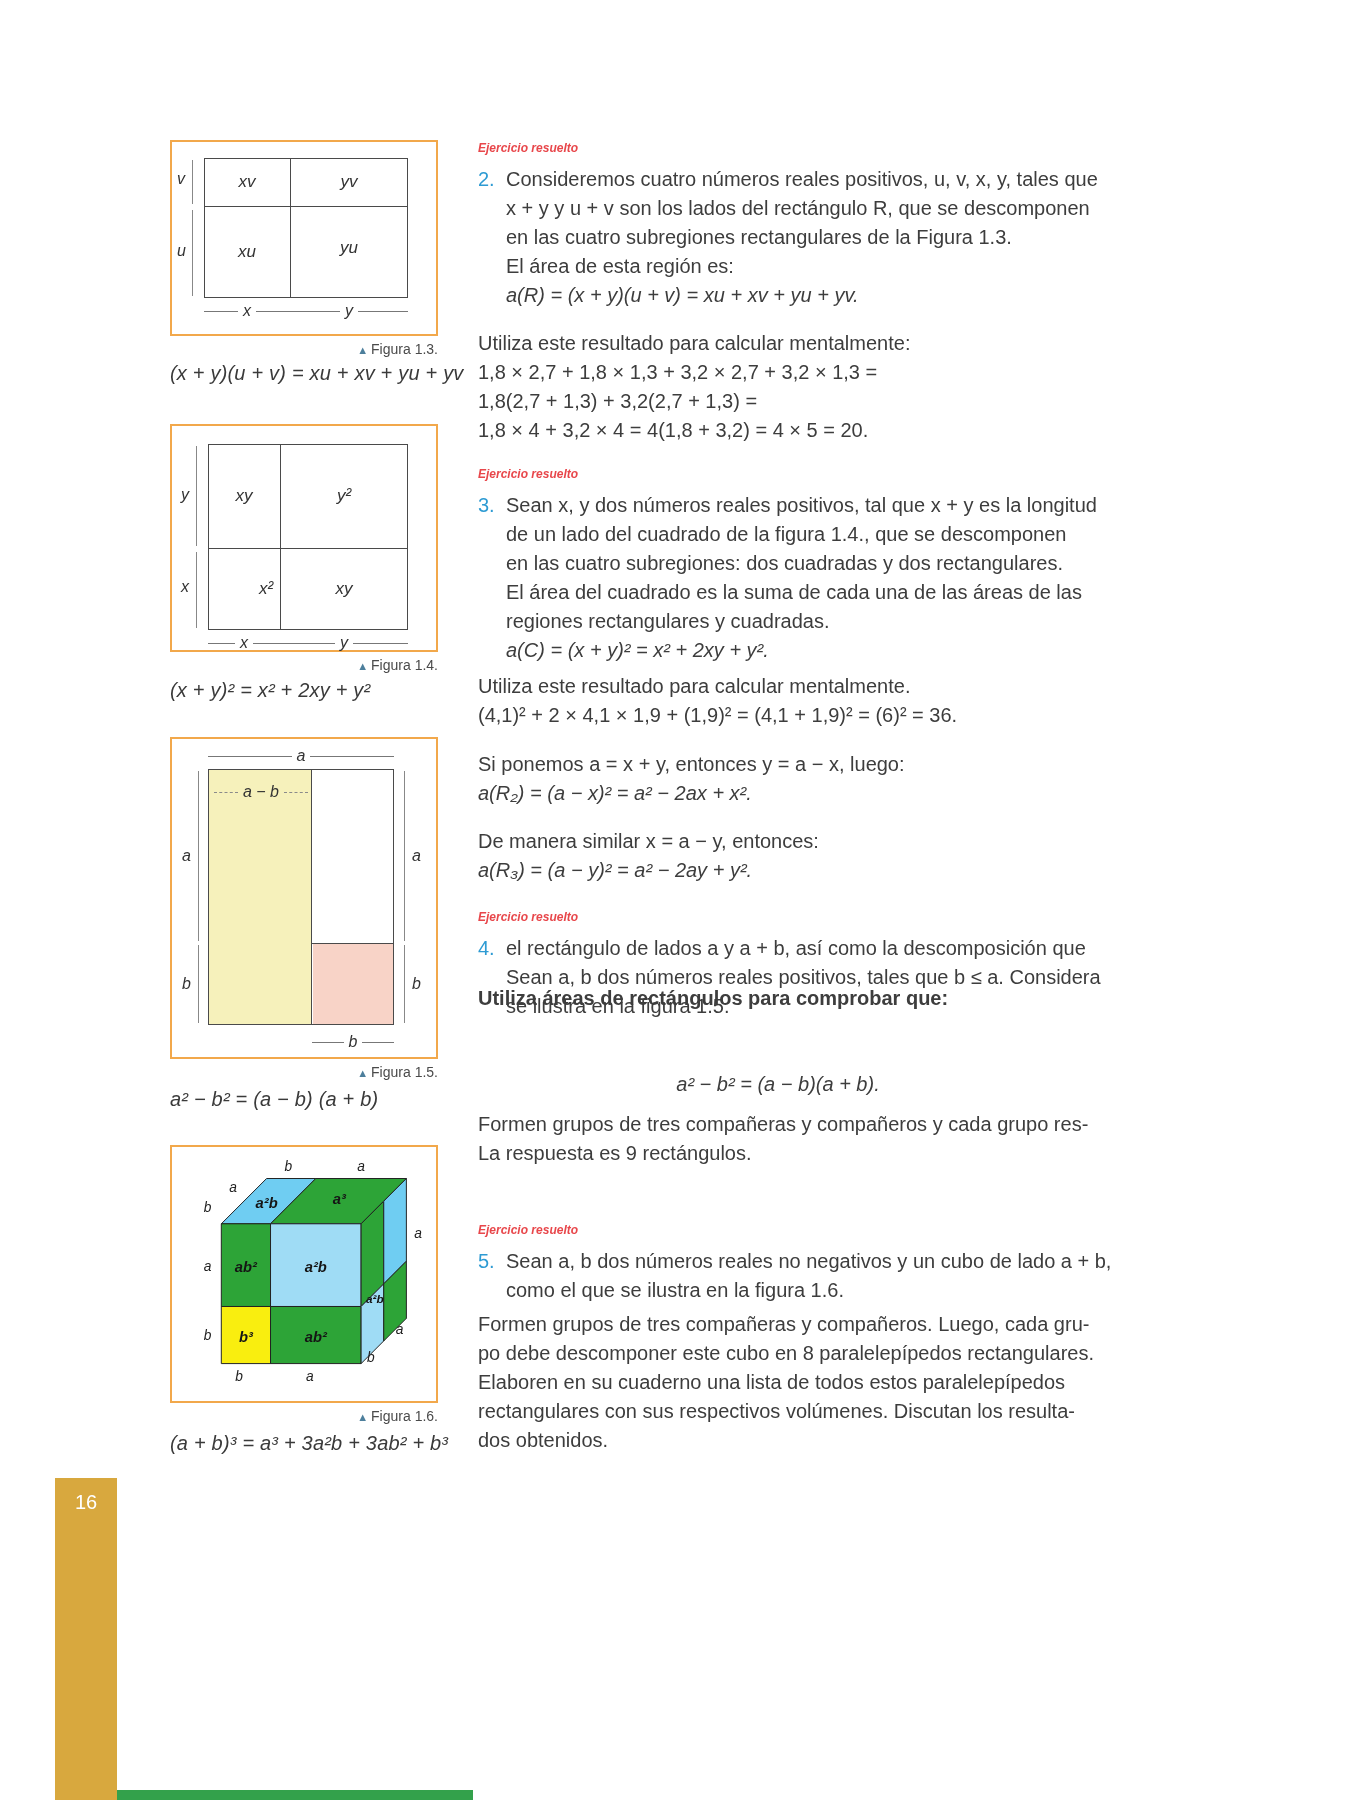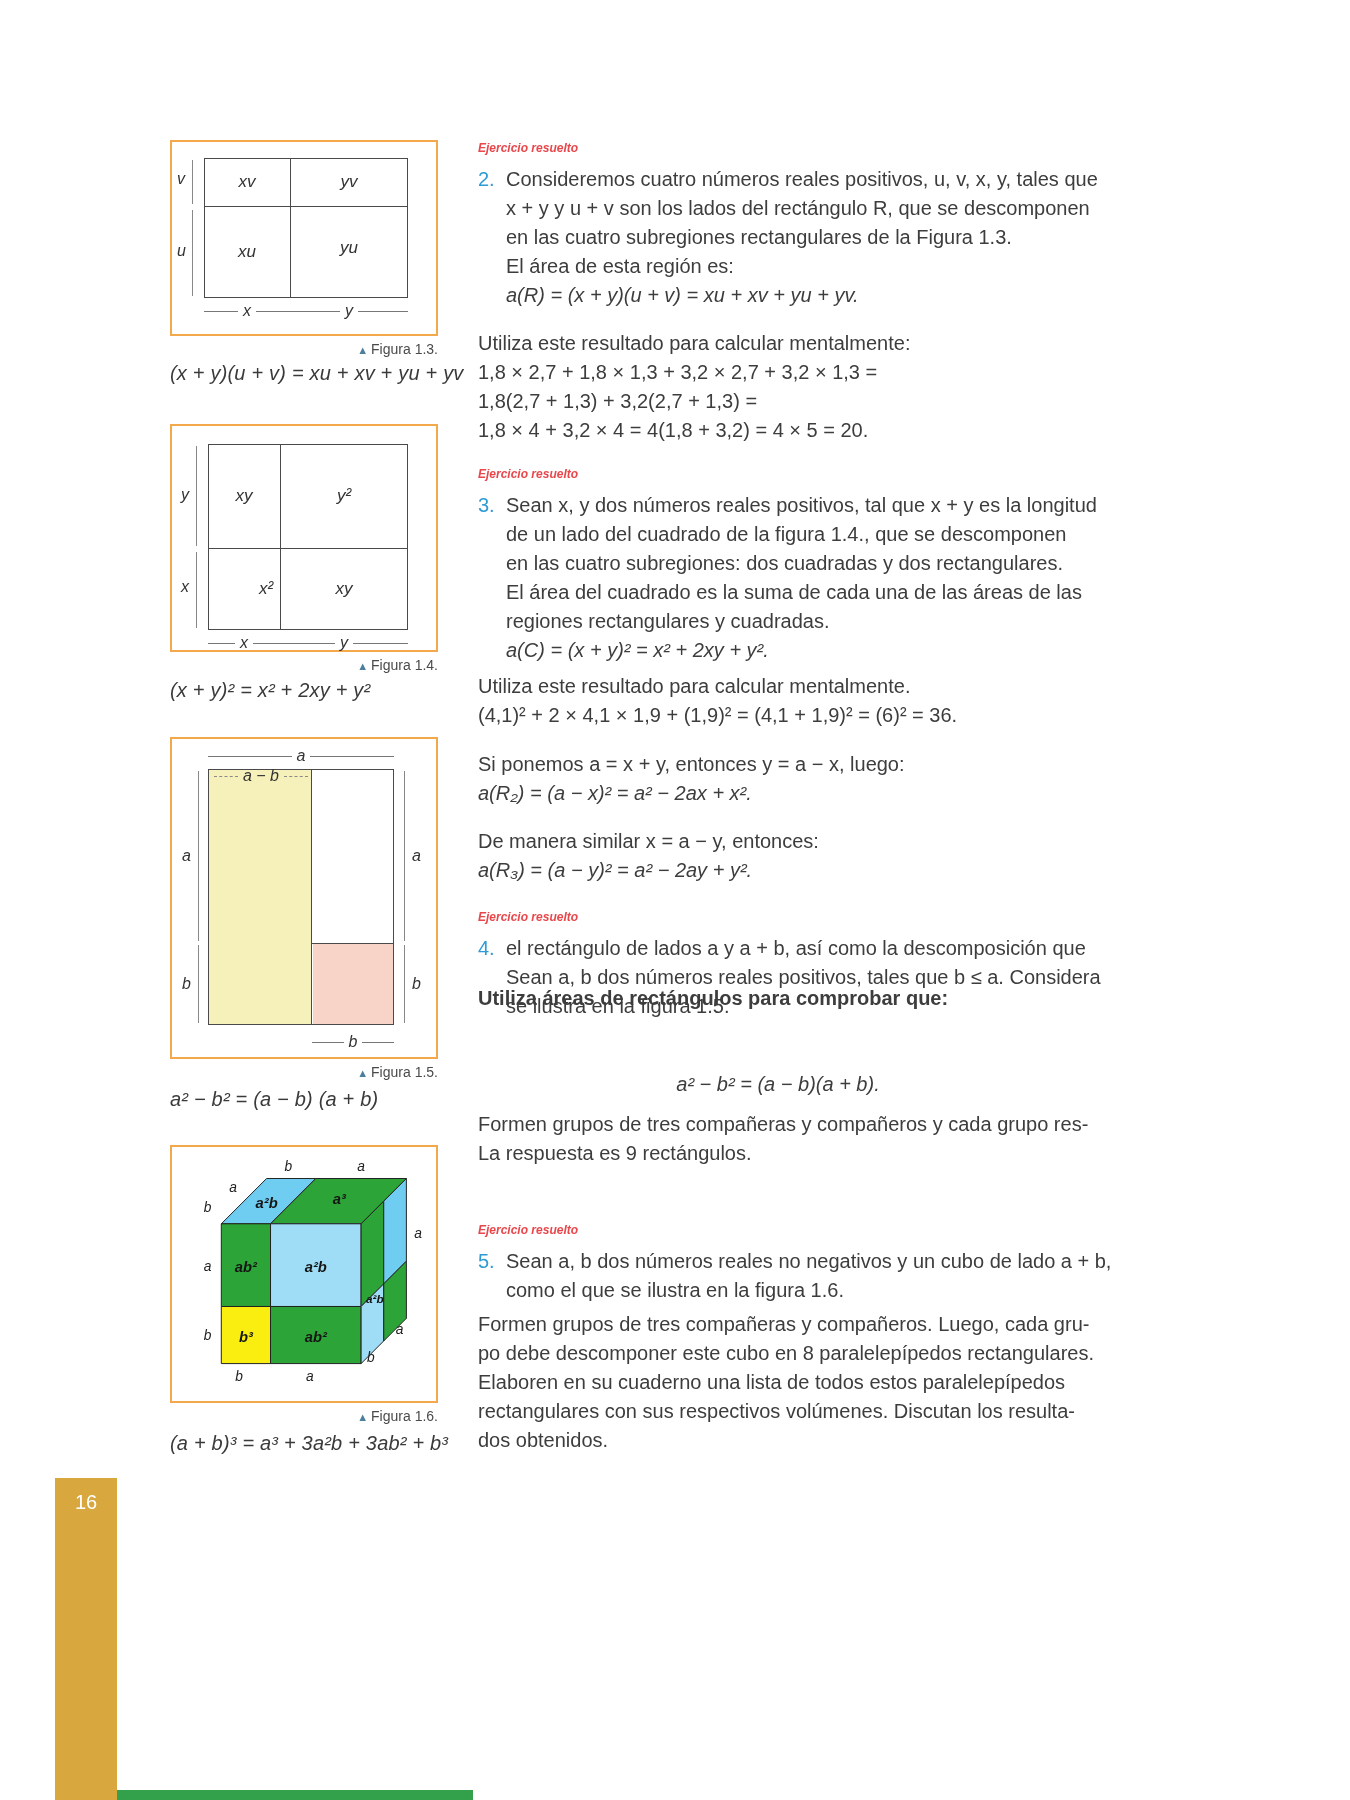--- a/index.html
+++ b/index.html
@@ -112,21 +112,21 @@
   <div class="figbox" style="left:170px; top:737px; width:268px; height:322px;">
     <div class="dimh" style="left:36px; top:8px; width:186px;">
       <span class="ln"></span>
         <span>a</span>
         <span class="ln"></span>
     </div>
     <div class="frame" style="left:36px; top:30px; width:186px; height:256px;"></div>
     <div class="fill" style="left:37px; top:31px; width:103px; height:254px; background:#f6f1bb; border-right:1px solid #4a4a4a;"></div>
     <div class="fill" style="left:141px; top:205px; width:80px; height:80px; background:#f8d3c7;"></div>
     <div class="hline" style="left:140px; top:204px; width:82px;"></div>
-    <div class="dimh" style="left:42px; top:28px; width:94px;">
+    <div class="dimh" style="left:42px; top:44px; width:94px;">
       <span class="lnd"></span>
         <span>a − b</span>
         <span class="lnd"></span>
     </div>
     <div class="dline" style="left:26px; top:32px; height:170px;"></div>
     <div class="dimlab" style="left:10px; top:108px;">a</div>
     <div class="dline" style="left:26px; top:206px; height:78px;"></div>
     <div class="dimlab" style="left:10px; top:236px;">b</div>
     <div class="dline" style="left:232px; top:32px; height:170px;"></div>
     <div class="dimlab" style="left:240px; top:108px;">a</div>

